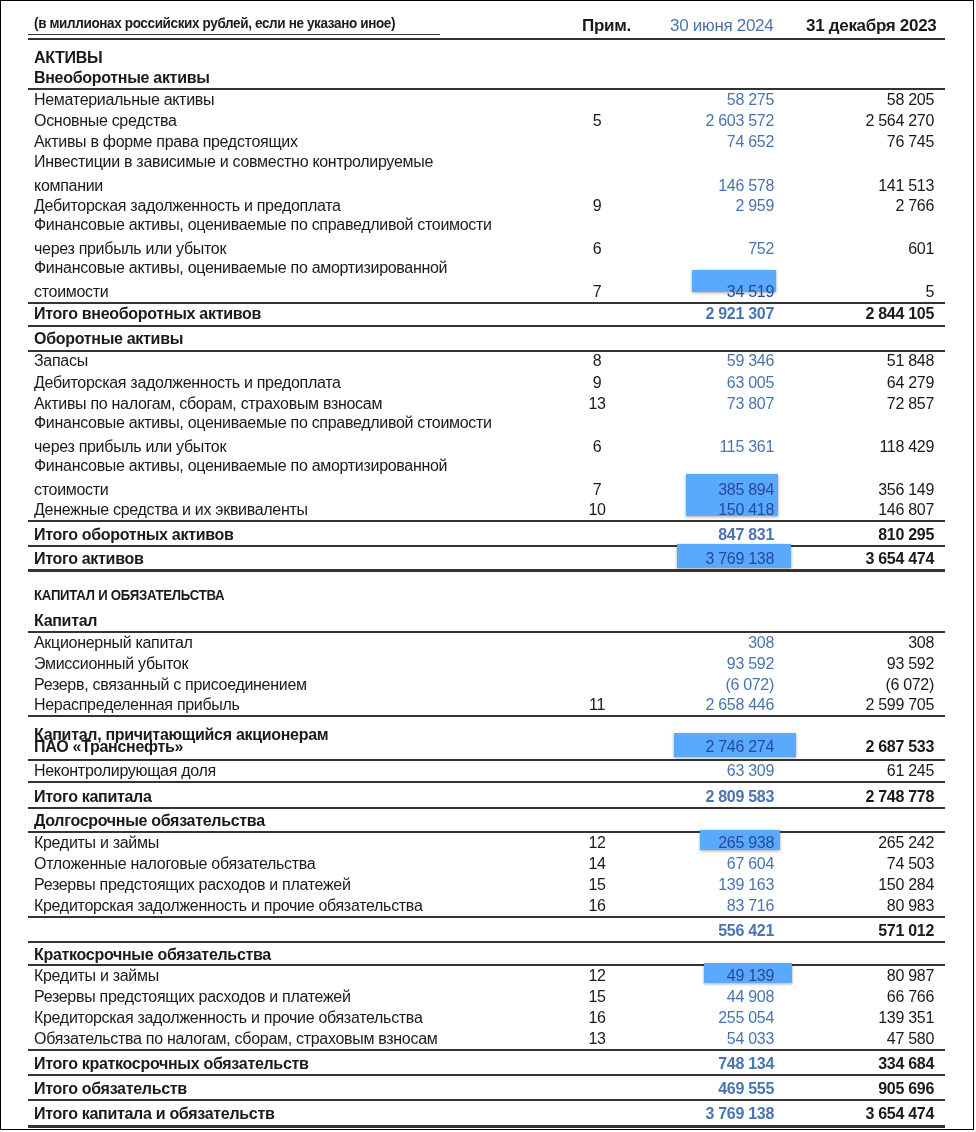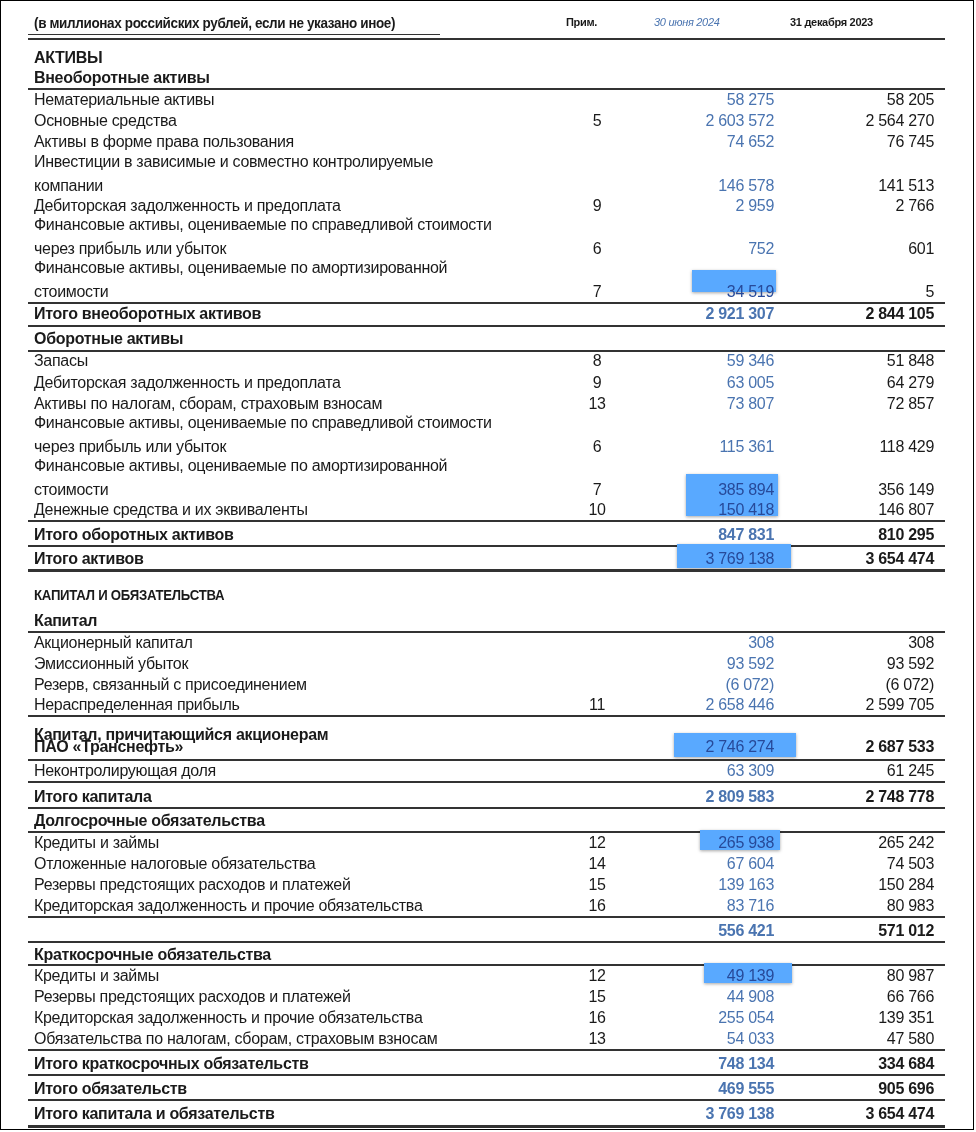--- a/index.html
+++ b/index.html
@@ -8,23 +8,23 @@
     font-family: "Liberation Sans", "DejaVu Sans", sans-serif;
     color: #1a1a1a;
   }
   .frame {
     position: absolute; left: 0; top: 0; width: 974px; height: 1130px;
     border: 1px solid #000; box-sizing: border-box;
   }
   .abs { position: absolute; white-space: nowrap; }
   .hdr-note { left: 34px; top: 14px; font-size: 15px; font-weight: bold; letter-spacing: -0.4px; transform: scaleX(0.9); transform-origin: left; }
   .hdr-note-line { left: 28px; top: 34px; width: 412px; height: 1px; background: #333; }
-  .hdr-col { top: 16px; font-size: 11px; font-weight: bold; letter-spacing: -0.3px; }
+  .hdr-col { top: 16px; font-size: 17px; font-weight: bold; letter-spacing: -0.3px; margin-left: 16px; }
   .hdr-note-col { left: 566px; }
-  .hdr-cur { left: 654px; color: #4a74b0; font-weight: normal; font-style: italic; }
+  .hdr-cur { left: 654px; color: #4a74b0; font-weight: normal; }
   .hdr-prev { left: 790px; }
   .rule { position: absolute; left: 28px; width: 917px; background: #333; }
   .rule.thick { height: 2px; }
   .row { position: absolute; left: 34px; width: 908px; height: 20px; font-size: 16px; letter-spacing: -0.3px; }
   .row .lbl { position: absolute; left: 0; bottom: 0; white-space: nowrap; }
   .row .lbl2 { position: absolute; left: 0; white-space: nowrap; }
   .row .note { position: absolute; left: 540px; width: 46px; text-align: center; bottom: 0; }
   .row .cur { position: absolute; right: 168px; bottom: 0; color: #4a74b0; text-align: right; }
   .row .prev { position: absolute; right: 8px; bottom: 0; text-align: right; }
   .row.bold .lbl, .row.bold .prev, .row.bold .lbl2 { font-weight: bold; }
@@ -56,21 +56,21 @@
   <span class="cur">58 275</span>
   <span class="prev">58 205</span>
 </div>
 <div class="row" style="top:110px">
   <span class="lbl">Основные средства</span>
   <span class="note">5</span>
   <span class="cur">2 603 572</span>
   <span class="prev">2 564 270</span>
 </div>
 <div class="row" style="top:131px">
-  <span class="lbl">Активы в форме права пользования</span>
+  <span class="lbl">Активы в форме права предстоящих</span>
   <span class="note"></span>
   <span class="cur">74 652</span>
   <span class="prev">76 745</span>
 </div>
 <div class="row" style="top:153px;height:42px">
   <span class="lbl2" style="top:0">Инвестиции в зависимые и совместно контролируемые</span>
   <span class="lbl">компании</span>
   <span class="note"></span>
   <span class="cur">146 578</span>
   <span class="prev">141 513</span>

